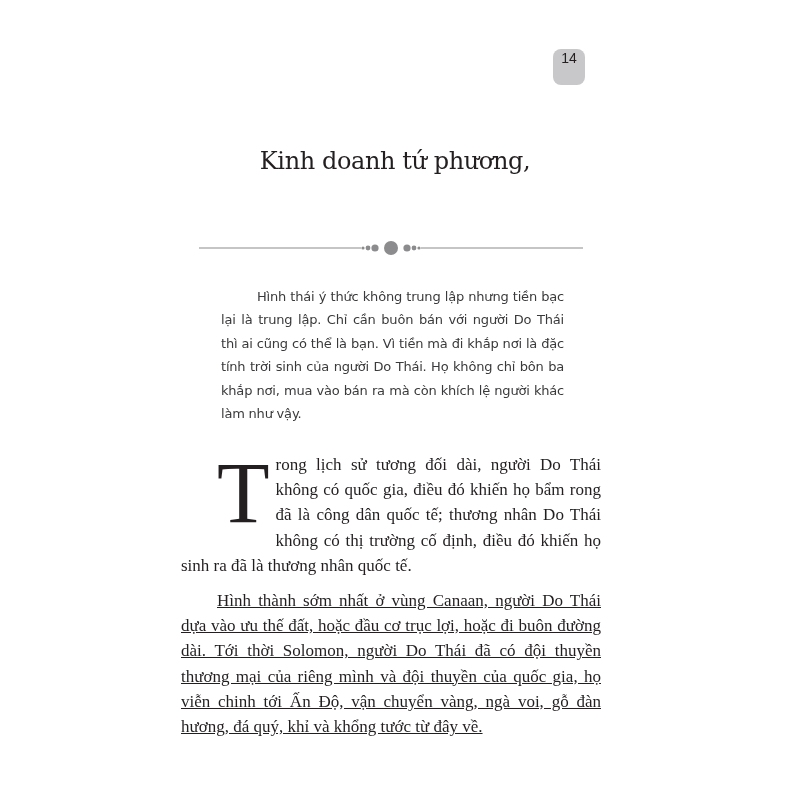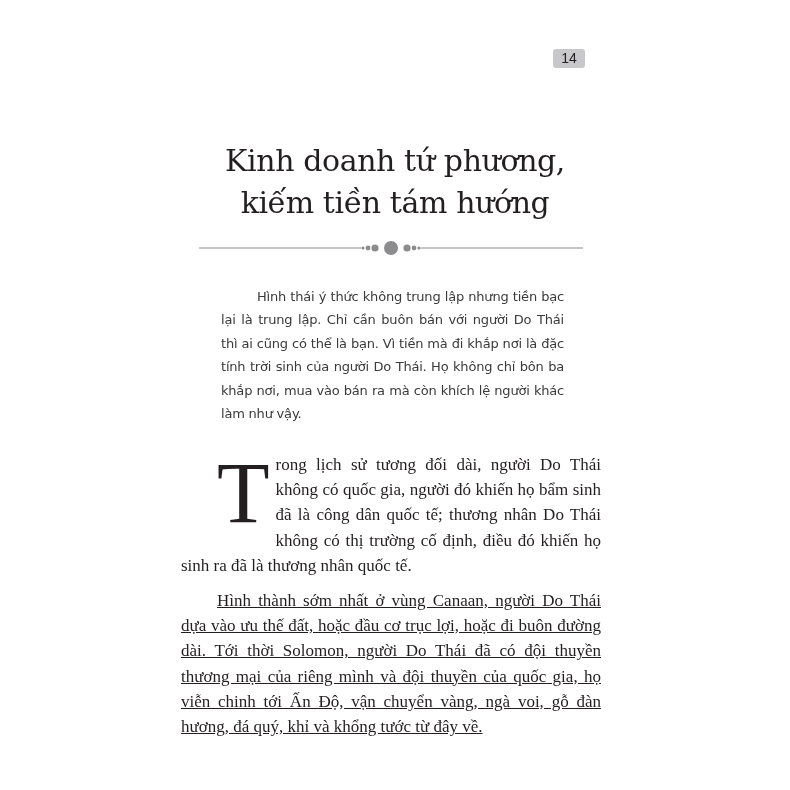--- a/index.html
+++ b/index.html
@@ -12,39 +12,39 @@
       height: 790px;
       position: relative;
       overflow: hidden;
       color: #231f20;
     }
     .page-number {
       position: absolute;
       left: 553px;
       top: 49px;
       width: 32px;
-      height: 19px;
+      height: 36px;
       background: #c8c8ca;
-      border-radius: 3px;
+      border-radius: 8px;
       font-family: "Liberation Sans", sans-serif;
       font-size: 14px;
       line-height: 19px;
       text-align: center;
       color: #231f20;
     }
     .chapter-title {
       position: absolute;
       left: 190px;
       top: 140px;
       width: 410px;
       margin: 0;
       text-align: center;
       font-family: "DejaVu Serif", serif;
       font-weight: normal;
-      font-size: 30px;
+      font-size: 24px;
       line-height: 42px;
       letter-spacing: -0.4px;
       color: #231f20;
     }
     .ornament {
       position: absolute;
       left: 199px;
       top: 240px;
       width: 384px;
       height: 16px;
@@ -93,37 +93,36 @@
       color: #231f20;
     }
   </style>
 </head>
 <body>
 
 <div class="page-number">14</div>
 
 <h1 class="chapter-title">
   <span>Kinh doanh tứ phương,</span><br>
-  <span>kiếm tiền tám hướng</span>
 </h1>
 
 <div class="ornament">
   <svg width="384" height="16" viewBox="0 0 384 16" xmlns="http://www.w3.org/2000/svg">
     <line x1="0" y1="8" x2="384" y2="8" stroke="#8c8c8e" stroke-width="1.2"></line>
     <rect x="162" y="2" width="60" height="12" fill="#ffffff"></rect>
     <circle cx="164" cy="8" r="1.6" fill="#8c8c8e"></circle>
     <circle cx="169" cy="8" r="2.4" fill="#8c8c8e"></circle>
     <circle cx="176" cy="8" r="3.6" fill="#8c8c8e"></circle>
     <circle cx="192" cy="8" r="7" fill="#8c8c8e"></circle>
     <circle cx="208" cy="8" r="3.6" fill="#8c8c8e"></circle>
     <circle cx="215" cy="8" r="2.4" fill="#8c8c8e"></circle>
     <circle cx="220" cy="8" r="1.6" fill="#8c8c8e"></circle>
   </svg>
 </div>
 
 <p class="intro">Hình thái ý thức không trung lập nhưng tiền bạc lại là trung lập. Chỉ cần buôn bán với người Do Thái thì ai cũng có thể là bạn. Vì tiền mà đi khắp nơi là đặc tính trời sinh của người Do Thái. Họ không chỉ bôn ba khắp nơi, mua vào bán ra mà còn khích lệ người khác làm như vậy.</p>
 
 <div class="body-text">
   <p>
-    <span class="drop-cap">T</span><span>rong lịch sử tương đối dài, người Do Thái không có quốc gia, người đó khiến họ bẩm sinh đã là công dân quốc tế; thương nhân Do Thái không có thị trường cố định, điều đó khiến họ sinh ra đã là thương nhân quốc tế.</span>
+    <span class="drop-cap">T</span><span>rong lịch sử tương đối dài, người Do Thái không có quốc gia, điều đó khiến họ bẩm rong đã là công dân quốc tế; thương nhân Do Thái không có thị trường cố định, điều đó khiến họ sinh ra đã là thương nhân quốc tế.</span>
   </p>
   <p class="indent">Hình thành sớm nhất ở vùng Canaan, người Do Thái dựa vào ưu thế đất, hoặc đầu cơ trục lợi, hoặc đi buôn đường dài. Tới thời Solomon, người Do Thái đã có đội thuyền thương mại của riêng mình và đội thuyền của quốc gia, họ viễn chinh tới Ấn Độ, vận chuyển vàng, ngà voi, gỗ đàn hương, đá quý, khỉ và khổng tước từ đây về.</p>
 </div>
 
 </body></html>

